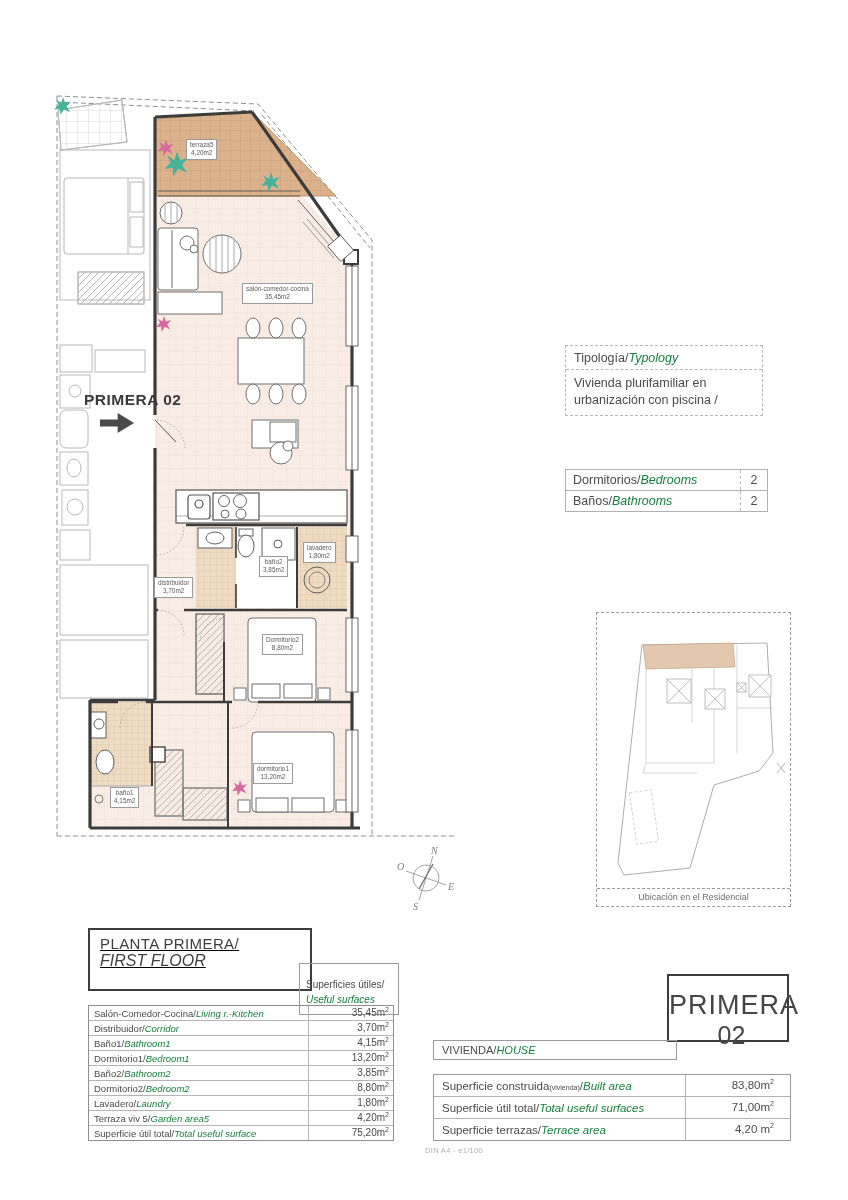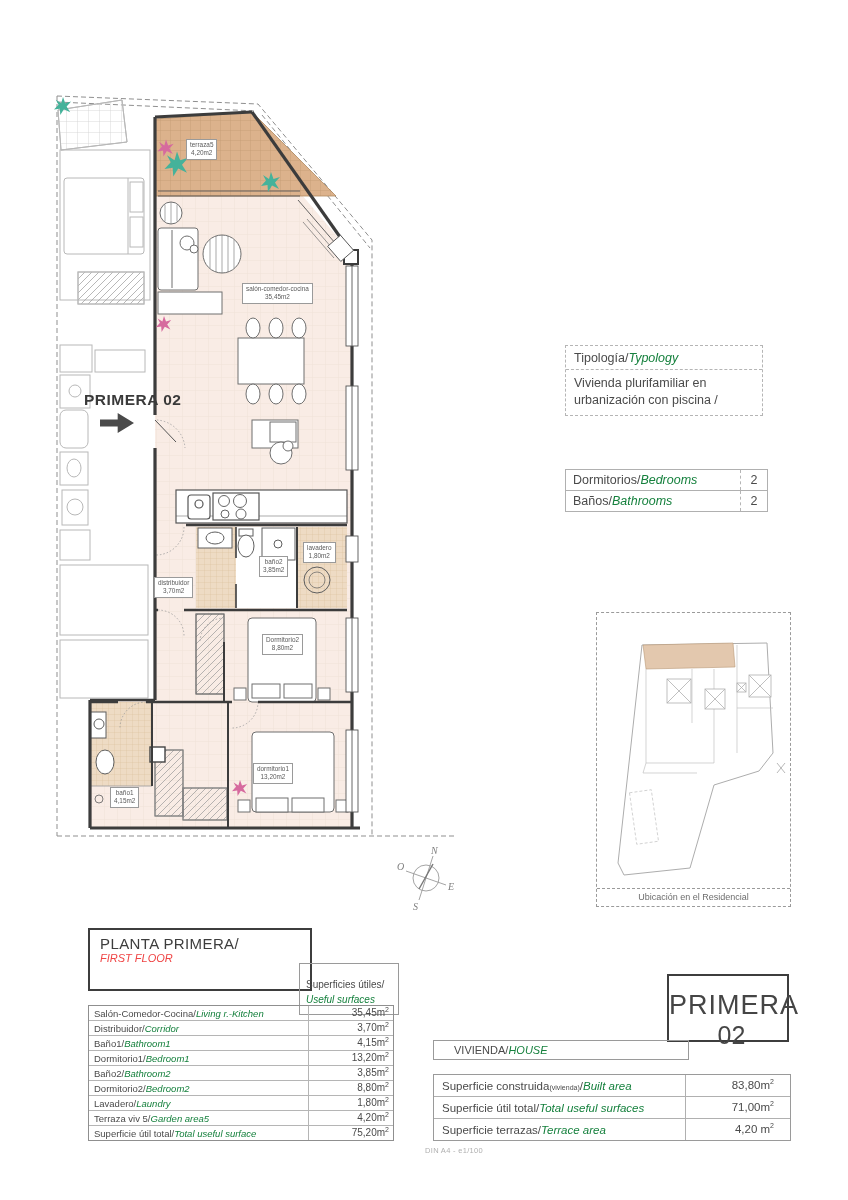--- a/index.html
+++ b/index.html
@@ -28,40 +28,40 @@
   .cnt-row + .cnt-row{border-top:1px solid #b0b0b0;}
   .cnt-label{flex:1;padding:0 7px;}
   .cnt-val{width:26px;text-align:center;border-left:1px dashed #b5b5b5;color:#4a4a4a;align-self:stretch;line-height:20px;}
 
   
   .loc-box{left:596px;top:612px;width:193px;height:293px;border:1px dashed #9a9a9a;}
   .loc-caption{position:absolute;left:0;right:0;bottom:0;height:17px;border-top:1px dashed #9a9a9a;
     text-align:center;font-size:9px;color:#6d6d6d;line-height:17px;}
 
   
-  .planta-box{left:88px;top:928px;width:210px;height:54px;border:2px solid #3d3d3d;padding:5px 0 0 10px;}
+  .planta-box{left:88px;top:928px;width:210px;height:54px;border:2px solid #3d3d3d;padding:5px 0 0 10px;text-decoration:underline;}
   .planta-box .t1{font-size:15px;color:#3d3d3d;letter-spacing:.4px;}
-  .planta-box .t2{font-size:11px;color:#ef4444;font-style:italic;}
+  .planta-box .t2{font-size:16px;color:#404040;font-style:italic;}
   .sup-box{left:299px;top:963px;width:92px;height:36px;border:1px solid #9a9a9a;padding:14px 0 0 6px;font-size:10px;line-height:1.45;}
 
   
   .u-table{left:88px;top:1005px;width:304px;border:1px solid #8f8f8f;font-size:9.5px;}
   .u-row{display:flex;align-items:center;height:14px;}
   .u-row + .u-row{border-top:1px solid #b5b5b5;}
   .u-label{flex:1;padding-left:5px;white-space:nowrap;}
   .u-val{width:80px;align-self:stretch;border-left:1px solid #b5b5b5;text-align:right;
     padding-right:4px;color:#4a4a4a;font-size:10px;line-height:14px;}
 
   
   .primera-box{left:667px;top:974px;width:118px;height:64px;border:2.5px solid #3d3d3d;
     text-align:center;color:#454545;}
   .primera-box .l1{font-size:27px;line-height:32px;letter-spacing:1px;margin-top:13px;}
   .primera-box .l2{font-size:25px;line-height:28px;padding-left:7px;}
   .viv-bar{left:433px;top:1040px;width:234px;height:18px;border:1px solid #9a9a9a;
-    font-size:11px;line-height:18px;padding-left:20px;}
+    font-size:11px;line-height:18px;padding-left:8px;}
   .b-table{left:433px;top:1074px;width:356px;border:1px solid #9a9a9a;font-size:11.5px;}
   .b-row{display:flex;align-items:center;height:21px;}
   .b-row + .b-row{border-top:1px solid #b0b0b0;}
   .b-label{flex:1;padding-left:8px;white-space:nowrap;}
   .b-val{width:88px;align-self:stretch;border-left:1px solid #b0b0b0;text-align:right;
     padding-right:16px;color:#4a4a4a;line-height:21px;}
   .es-small{font-size:7px;color:#4a4a4a;}
 
   .footer-note{left:384px;top:1146px;width:140px;text-align:center;font-size:7.5px;color:#b0b0b0;letter-spacing:.3px;}
 </style>

